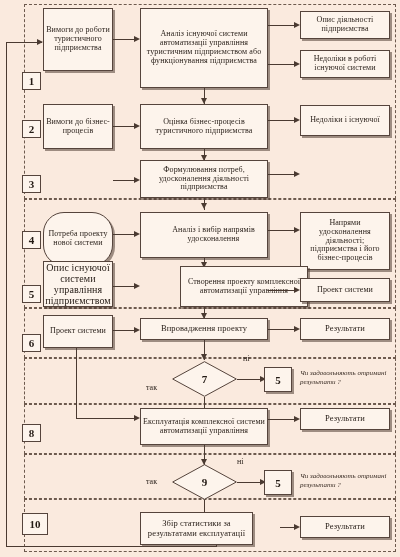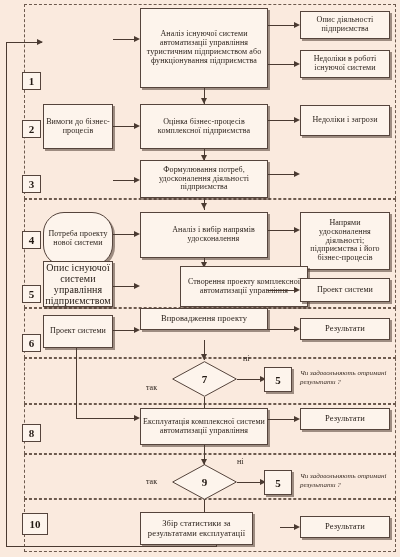--- a/index.html
+++ b/index.html
@@ -114,20 +114,21 @@
   <div class="zone" style="left:24px;  top:499px; width:372px; height:53px;"></div>
 
   <div class="ln vl" style="left:6px;  top:42px;  height:505px;"></div>
   <div class="ln hl" style="left:6px;  top:546px; width:210px;"></div>
   <div class="ln vl" style="left:216px; top:522px; height:25px;"></div>
   <div class="ln hl" style="left:6px;  top:42px;  width:36px;"></div>
   <div class="arw r" style="left:37px; top:38.5px;"></div>
 
   <div class="num" style="left:22px; top:72px; width:19px; height:18px;">1</div>
 
+  <div class="box shadow" style="left:43px; top:8px; width:70px; height:63px; font-size:8px;">Вимоги до роботи туристичного підприємства</div>
 
   <div class="box shadow" style="left:140px; top:8px; width:128px; height:80px; font-size:8px;">Аналіз існуючої системи автоматизації управління туристичним підприємством або функціонування підприємства</div>
 
   <div class="box shadow" style="left:300px; top:11px; width:90px; height:28px; font-size:8px;">Опис  діяльності підприємства</div>
 
   <div class="box shadow" style="left:300px; top:50px; width:90px; height:28px; font-size:8px;">Недоліки в роботі існуючої системи</div>
 
   <div class="ln hl" style="left:113px; top:39px; width:21px;"></div>
   <div class="arw r" style="left:134px; top:35.5px;"></div>
 
@@ -137,23 +138,23 @@
   <div class="ln hl" style="left:268px; top:64px; width:26px;"></div>
   <div class="arw r" style="left:294px; top:60.5px;"></div>
 
   <div class="ln vl" style="left:204px; top:88px; height:16px;"></div>
   <div class="arw d" style="left:200.5px; top:98px;"></div>
 
   <div class="num" style="left:22px; top:120px; width:19px; height:18px;">2</div>
 
   <div class="box shadow" style="left:43px; top:104px; width:70px; height:45px; font-size:8px;">Вимоги до бізнес-процесів</div>
 
-  <div class="box shadow" style="left:140px; top:104px; width:128px; height:45px; font-size:8px;">Оцінка бізнес-процесів комплексної підприємства</div>
-
-  <div class="box shadow" style="left:300px; top:105px; width:90px; height:31px; font-size:8px;">Недоліки і загрози</div>
+  <div class="box shadow" style="left:140px; top:104px; width:128px; height:45px; font-size:8px;">Оцінка бізнес-процесів туристичного підприємства</div>
+
+  <div class="box shadow" style="left:300px; top:105px; width:90px; height:31px; font-size:8px;">Недоліки і існуючої</div>
 
   <div class="ln hl" style="left:113px; top:126px; width:21px;"></div>
   <div class="arw r" style="left:134px; top:122.5px;"></div>
 
   <div class="ln hl" style="left:268px; top:120px; width:26px;"></div>
   <div class="arw r" style="left:294px; top:116.5px;"></div>
 
   <div class="ln vl" style="left:204px; top:149px; height:12px;"></div>
   <div class="arw d" style="left:200.5px; top:155px;"></div>
 
@@ -203,21 +204,21 @@
   <div class="ln hl" style="left:268px; top:290px; width:26px;"></div>
   <div class="arw r" style="left:294px; top:286.5px;"></div>
 
   <div class="ln vl" style="left:204px; top:307px; height:13px;"></div>
   <div class="arw d" style="left:200.5px; top:313px;"></div>
 
   <div class="num" style="left:22px; top:334px; width:19px; height:18px;">6</div>
 
   <div class="box shadow" style="left:43px; top:315px; width:70px; height:33px; font-size:8px;">Проект системи</div>
 
-  <div class="box shadow" style="left:140px; top:308px; width:128px; height:22px; font-size:8.5px;">Впровадження проекту</div>
+  <div class="box shadow" style="left:140px; top:318px; width:128px; height:22px; font-size:8.5px;">Впровадження проекту</div>
 
   <div class="box shadow" style="left:300px; top:318px; width:90px; height:22px; font-size:8.5px;">Результати</div>
 
   <div class="ln hl" style="left:113px; top:330px; width:21px;"></div>
   <div class="arw r" style="left:134px; top:326.5px;"></div>
 
   <div class="ln hl" style="left:268px; top:329px; width:26px;"></div>
   <div class="arw r" style="left:294px; top:325.5px;"></div>
 
   <div class="ln vl" style="left:76px; top:348px; height:70px;"></div>

